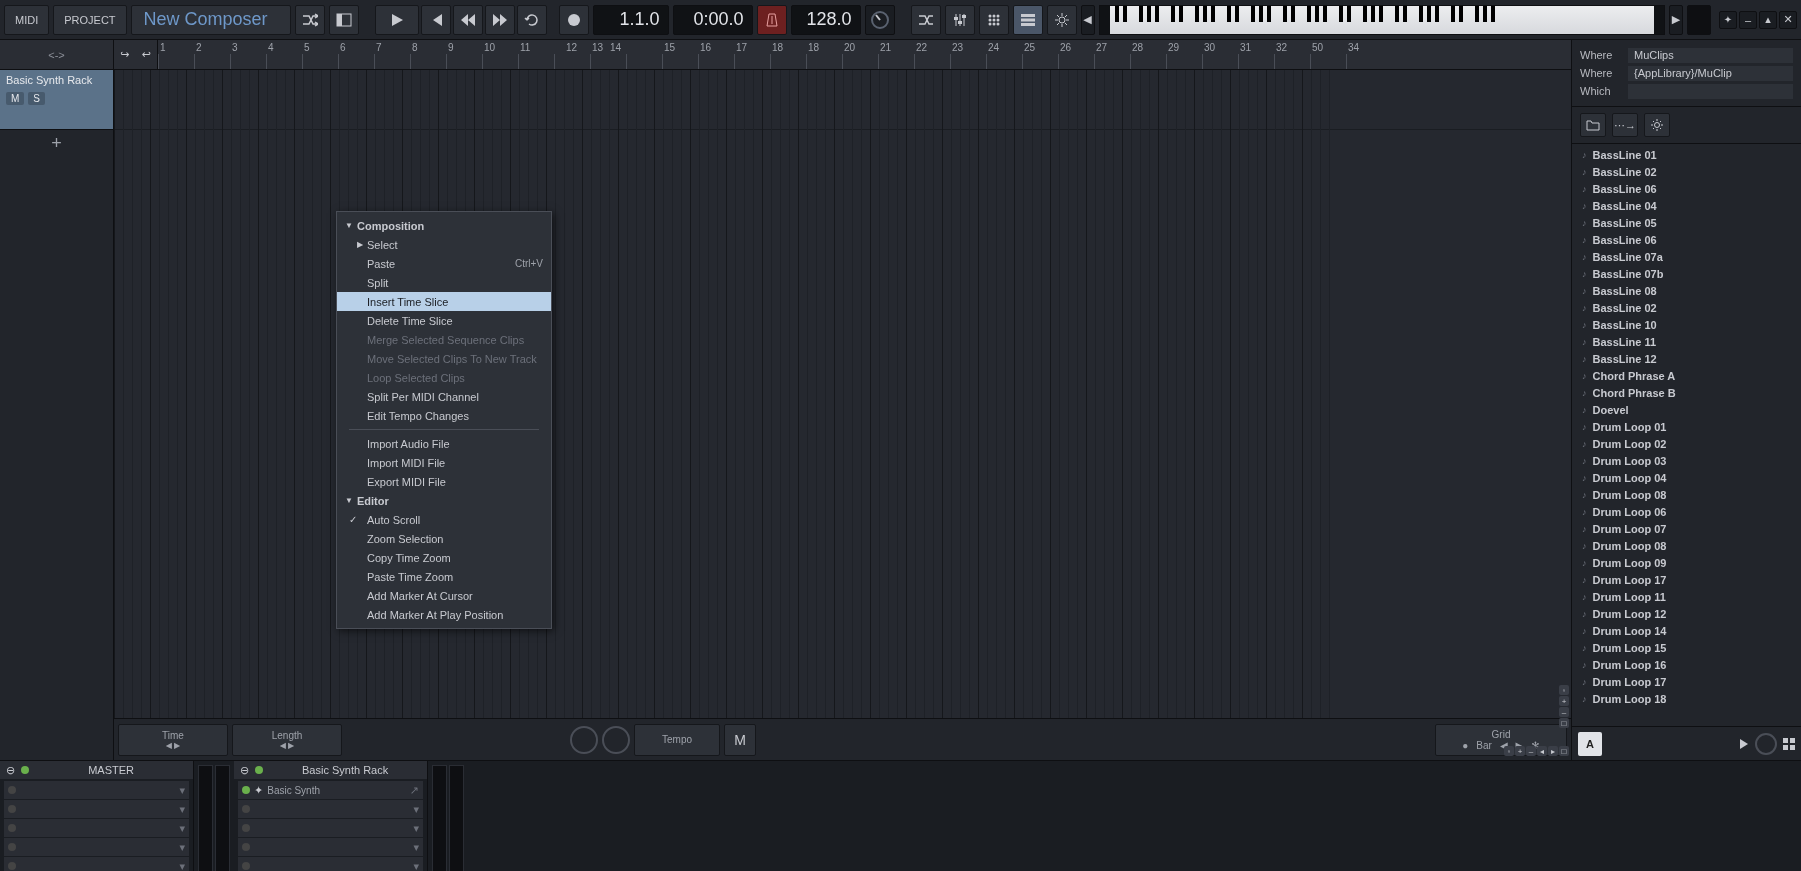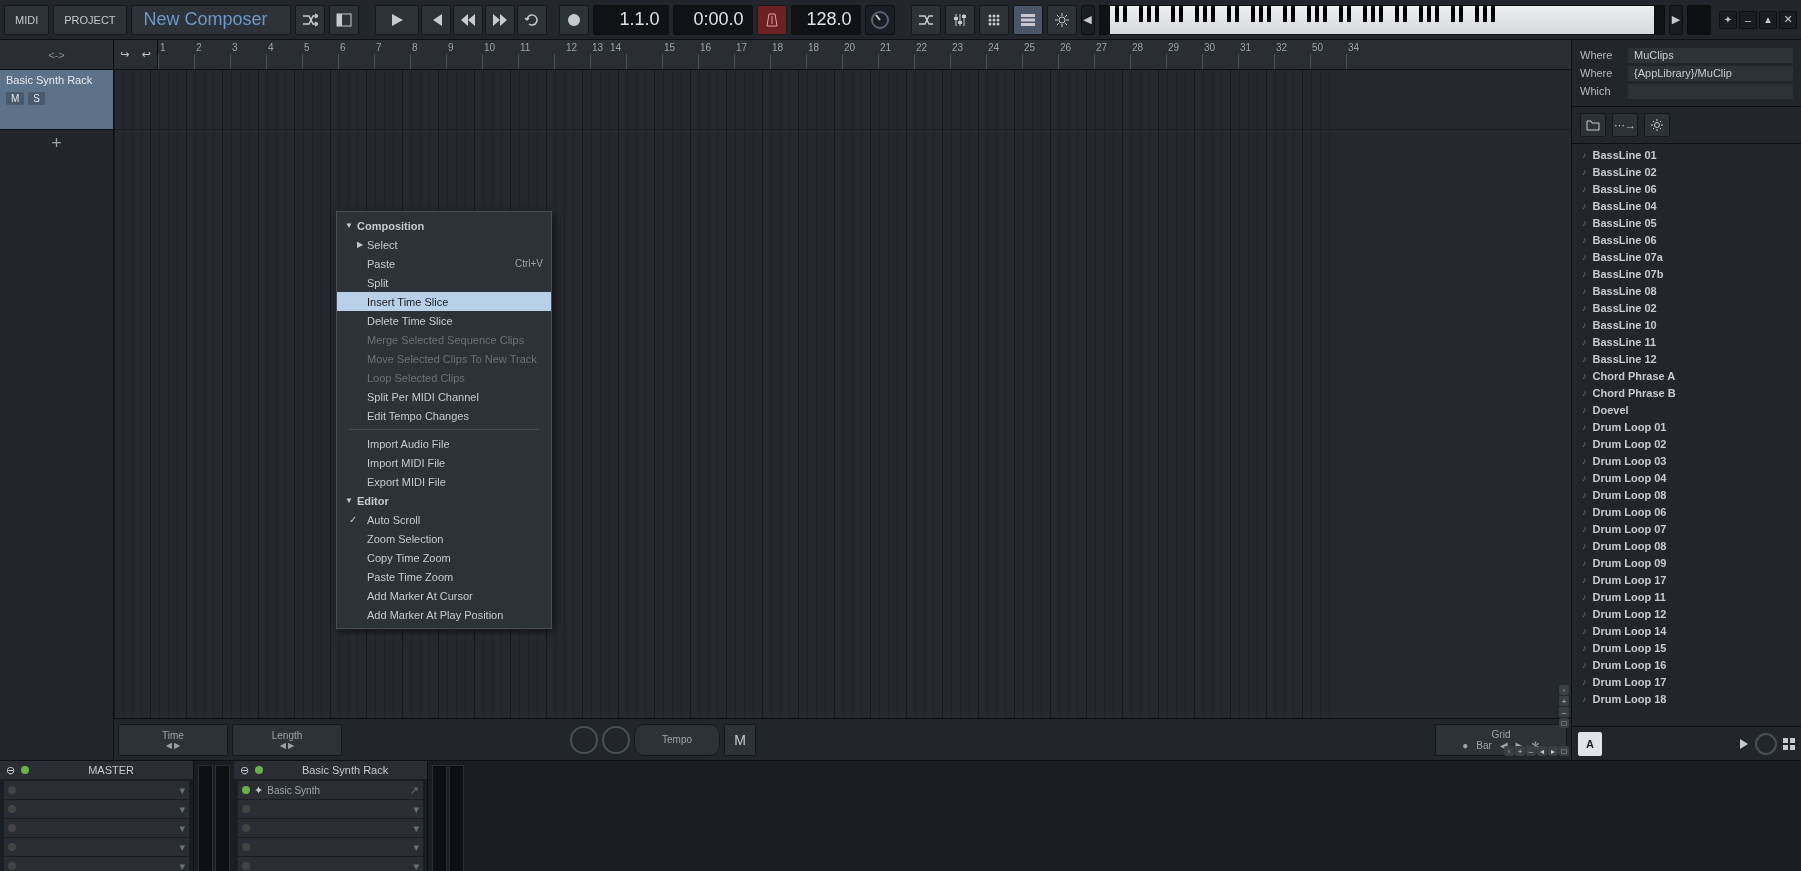--- a/index.html
+++ b/index.html
@@ -39,21 +39,21 @@
 .gridline { position:absolute; top:0; bottom:0; width:1px; background:#1e2127; }
 .gridline.bar { background:#15171b; }
 .track-lane { position:absolute; left:0; right:0; height:60px; border-bottom:1px solid #1a1d22; }
 .zoom-ctrl { position:absolute; right:2px; bottom:32px; display:flex; flex-direction:column; gap:1px; }
 .zoom-ctrl span, .zoom-row span { width:10px; height:10px; background:#3a3e47; border-radius:2px; display:flex; align-items:center; justify-content:center; font-size:8px; cursor:pointer; }
 .zoom-row { position:absolute; right:2px; bottom:4px; display:flex; gap:1px; }
 
 .infobar { height:42px; background:#22252b; border-top:1px solid #0e0f12; display:flex; align-items:center; padding:0 4px; gap:4px; }
 .info-field { background:#2d3138; border:1px solid #15171b; border-radius:2px; height:32px; width:110px; display:flex; flex-direction:column; align-items:center; justify-content:center; font-size:10px; color:#9ea2aa; }
 .info-field .arrows { font-size:8px; display:flex; gap:8px; }
-.tempo-box { background:#2d3138; border:1px solid #15171b; border-radius:10px; height:32px; width:86px; display:flex; align-items:center; justify-content:center; font-size:10px; color:#9ea2aa; }
+.tempo-box { background:#2d3138; border:1px solid #15171b; border-radius:2px; height:32px; width:86px; display:flex; align-items:center; justify-content:center; font-size:10px; color:#9ea2aa; }
 .marker-btn { width:32px; height:32px; background:#2d3138; border:1px solid #15171b; border-radius:2px; display:flex; align-items:center; justify-content:center; font-size:14px; }
 .grid-box { margin-left:auto; background:#2d3138; border:1px solid #15171b; border-radius:2px; height:32px; width:132px; display:flex; flex-direction:column; align-items:center; justify-content:center; font-size:10px; color:#9ea2aa; }
 .grid-box .row { display:flex; gap:8px; align-items:center; }
 
 
 .browser { width:230px; background:#22252b; border-left:1px solid #0e0f12; display:flex; flex-direction:column; }
 .brow-top { padding:6px 8px; border-bottom:1px solid #0e0f12; }
 .brow-row { display:flex; align-items:center; gap:8px; height:18px; font-size:11px; }
 .brow-row .lbl { width:40px; color:#b8bac0; }
 .brow-row .val { flex:1; background:#2d3138; height:15px; display:flex; align-items:center; padding:0 6px; color:#c8cad0; }

